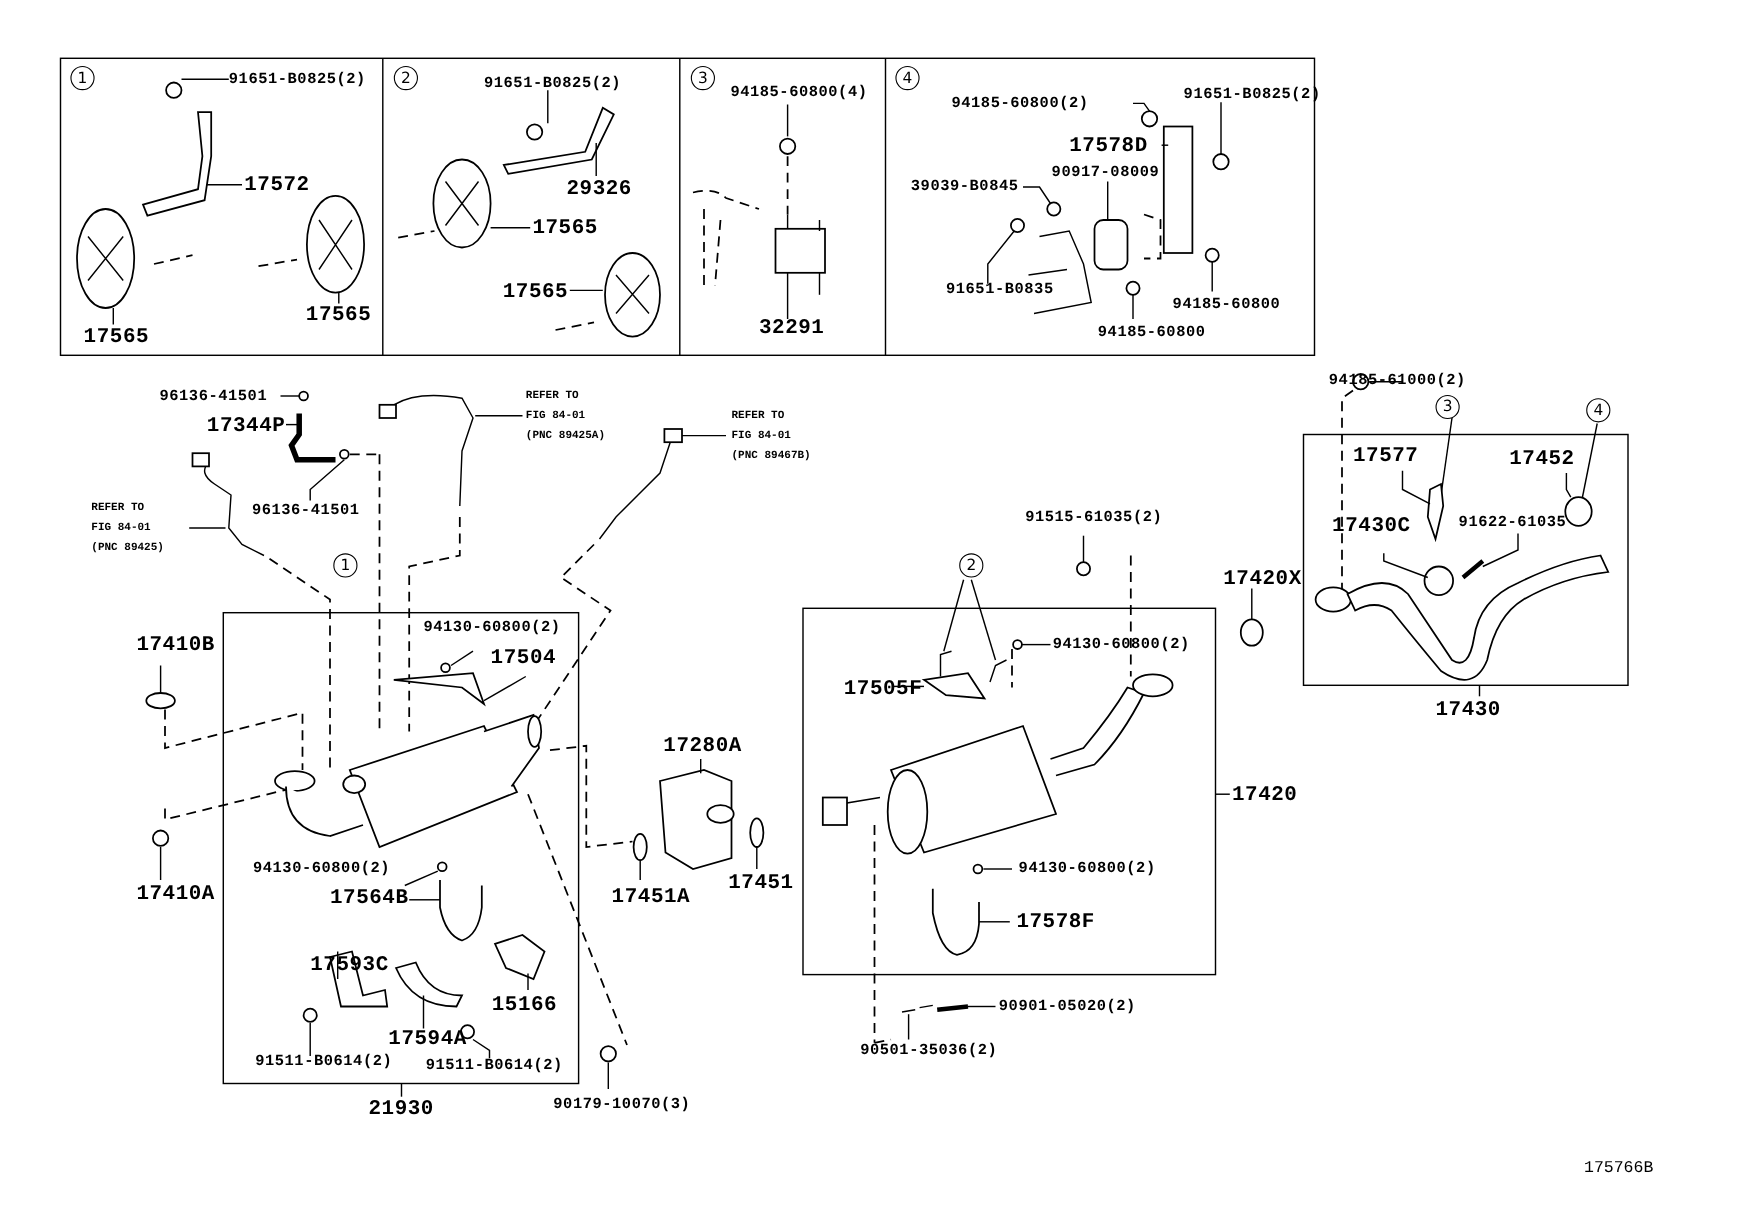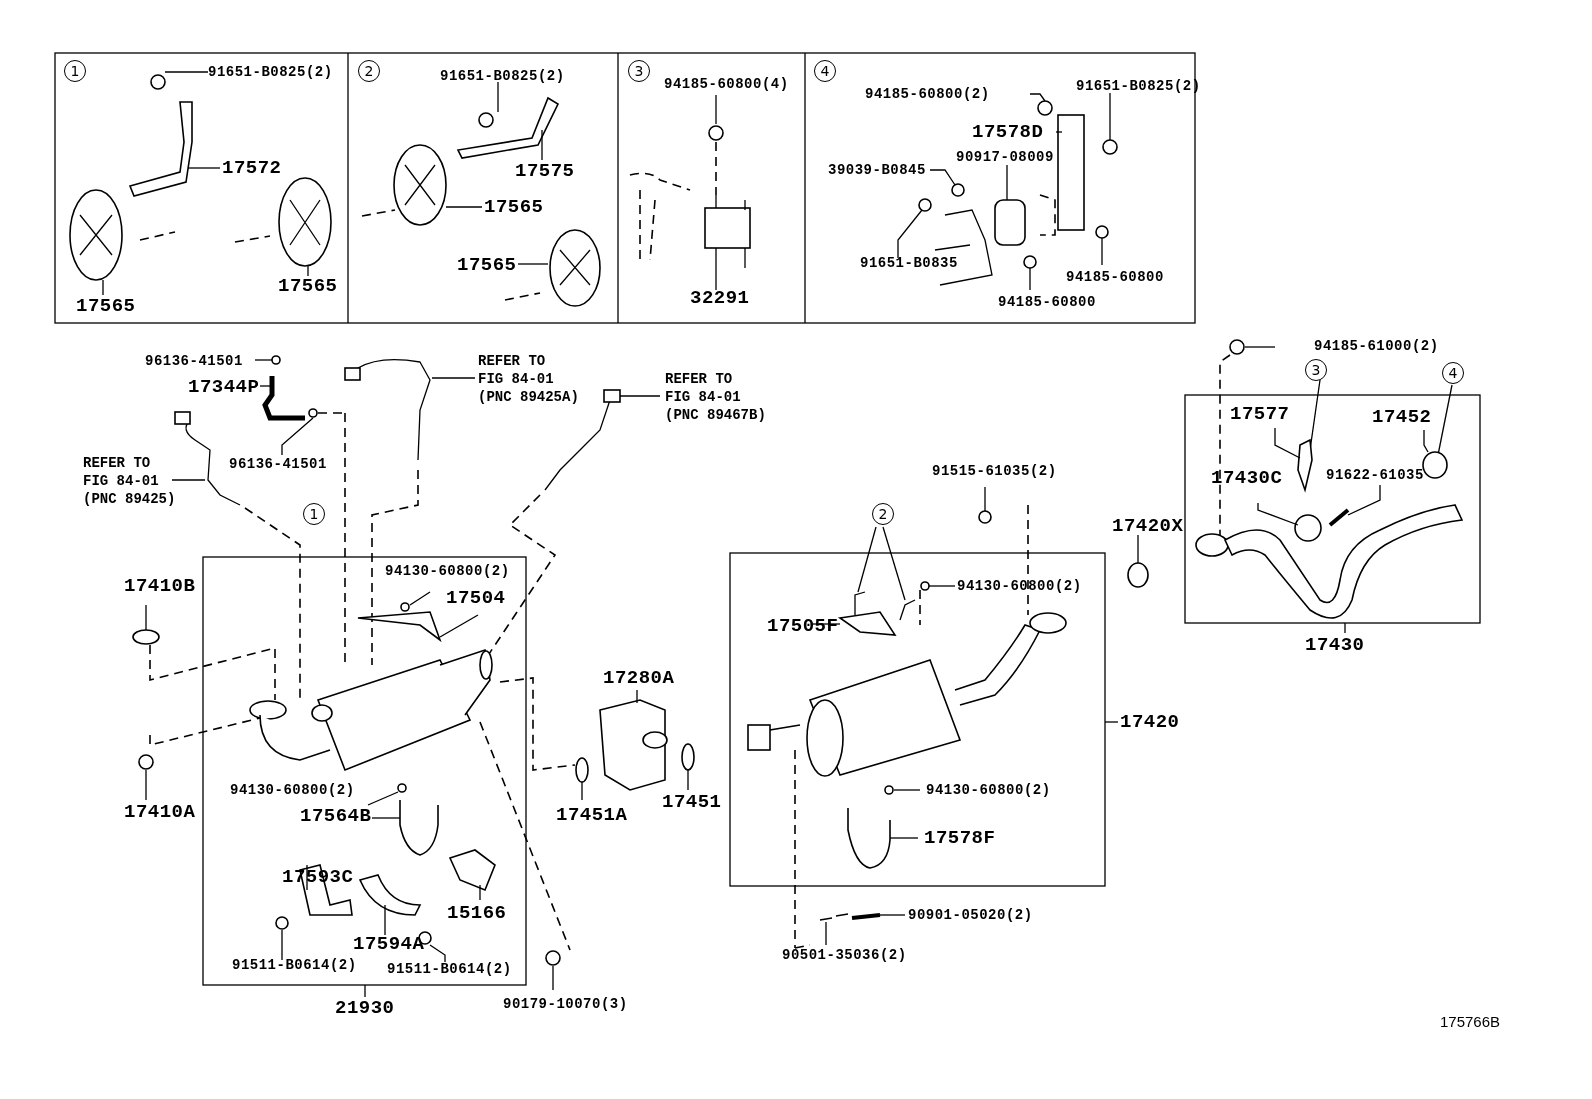--- a/index.html
+++ b/index.html
@@ -1,23 +1,23 @@
 <!DOCTYPE html>
 <html><head>
 <meta charset="utf-8">
 <style>
   html,body{margin:0;padding:0;background:#ffffff;}
   body{width:1592px;height:1099px;position:relative;overflow:hidden;font-family:"DejaVu Sans Mono","Liberation Mono",monospace;color:#000;}
   #diagram{position:absolute;left:0;top:0;width:1592px;height:1099px;}
   .lbl{position:absolute;font-family:"Liberation Mono","DejaVu Sans Mono",monospace;font-weight:bold;white-space:nowrap;line-height:1;color:#000;}
   .sm{font-size:14px;letter-spacing:0.5px;}
   .lg{font-size:19px;letter-spacing:0.5px;}
-  .ref{font-size:14px;line-height:18px;white-space:pre;}
+  .ref{font-size:10px;line-height:18px;white-space:pre;}
   .circ{position:absolute;width:20px;height:20px;border:1.5px solid #000;border-radius:50%;font-family:"DejaVu Sans",sans-serif;font-size:14px;text-align:center;line-height:20px;background:#fff;}
-  .figno{position:absolute;font-family:Liberation Sans, sans-serif;font-size:15px;}
+  .figno{position:absolute;font-family:Liberation Mono, monospace;font-size:15px;margin-top:40px;}
   svg .ln{stroke:#000;stroke-width:1.3;fill:none;}
   svg .ds{stroke:#000;stroke-width:1.6;fill:none;stroke-dasharray:9 6;}
   svg .pt{stroke:#000;stroke-width:1.6;fill:#fff;}
 </style>
 </head>
 <body>
 
 <div id="diagram">
 
   <svg width="1592" height="1099" style="position:absolute;left:0;top:0">
@@ -225,21 +225,21 @@
   <div class="circ" style="left:872px;top:503px">2</div>
   <div class="circ" style="left:1305px;top:359px">3</div>
   <div class="circ" style="left:1442px;top:362px">4</div>
 
   <div class="lbl sm" style="left:208px;top:65px">91651-B0825(2)</div>
   <div class="lbl lg" style="left:222px;top:159px">17572</div>
   <div class="lbl lg" style="left:76px;top:297px">17565</div>
   <div class="lbl lg" style="left:278px;top:277px">17565</div>
 
   <div class="lbl sm" style="left:440px;top:69px">91651-B0825(2)</div>
-  <div class="lbl lg" style="left:515px;top:162px">17575</div>
+  <div class="lbl lg" style="left:515px;top:162px">29326</div>
   <div class="lbl lg" style="left:484px;top:198px">17565</div>
   <div class="lbl lg" style="left:457px;top:256px">17565</div>
 
   <div class="lbl sm" style="left:664px;top:77px">94185-60800(4)</div>
   <div class="lbl lg" style="left:690px;top:289px">32291</div>
 
   <div class="lbl sm" style="left:865px;top:87px">94185-60800(2)</div>
   <div class="lbl sm" style="left:1076px;top:79px">91651-B0825(2)</div>
   <div class="lbl lg" style="left:972px;top:123px">17578D</div>
   <div class="lbl sm" style="left:956px;top:150px">90917-08009</div>
@@ -282,21 +282,21 @@
   <div class="lbl sm" style="left:932px;top:464px">91515-61035(2)</div>
   <div class="lbl sm" style="left:957px;top:579px">94130-60800(2)</div>
   <div class="lbl lg" style="left:767px;top:617px">17505F</div>
   <div class="lbl lg" style="left:1120px;top:713px">17420</div>
   <div class="lbl sm" style="left:926px;top:783px">94130-60800(2)</div>
   <div class="lbl lg" style="left:924px;top:829px">17578F</div>
   <div class="lbl sm" style="left:908px;top:908px">90901-05020(2)</div>
   <div class="lbl sm" style="left:782px;top:948px">90501-35036(2)</div>
 
   <div class="lbl lg" style="left:1112px;top:517px">17420X</div>
-  <div class="lbl sm" style="left:1314px;top:339px">94185-61000(2)</div>
+  <div class="lbl sm" style="left:1208px;top:339px">94185-61000(2)</div>
   <div class="lbl lg" style="left:1230px;top:405px">17577</div>
   <div class="lbl lg" style="left:1372px;top:408px">17452</div>
   <div class="lbl lg" style="left:1211px;top:469px">17430C</div>
   <div class="lbl sm" style="left:1326px;top:468px">91622-61035</div>
   <div class="lbl lg" style="left:1305px;top:636px">17430</div>
 
   <div class="figno" style="left:1440px;top:1013px">175766B</div>
 </div>
 
 </body></html>

